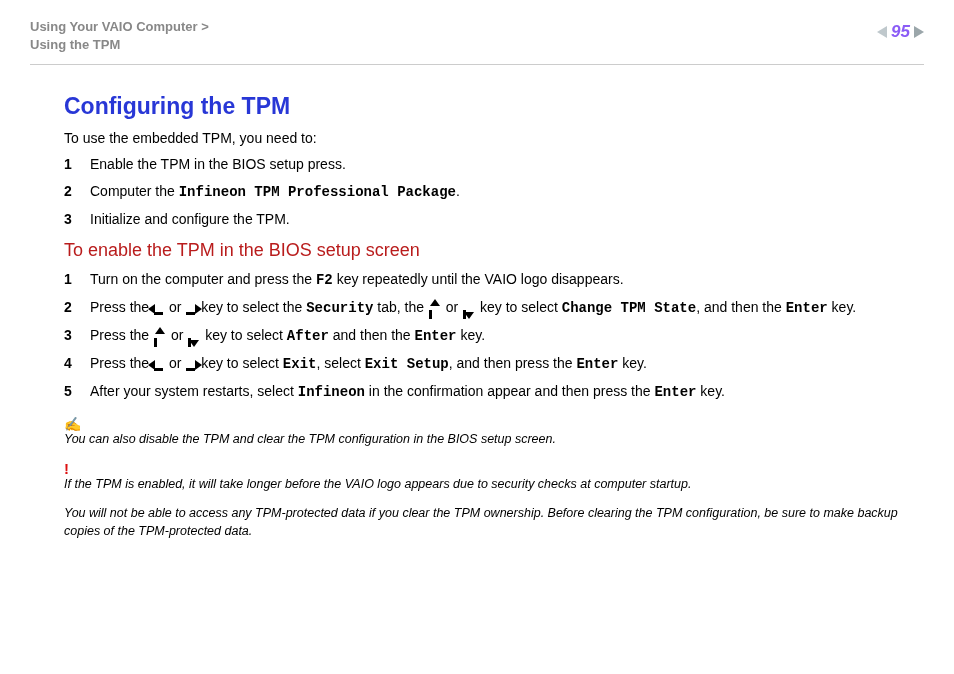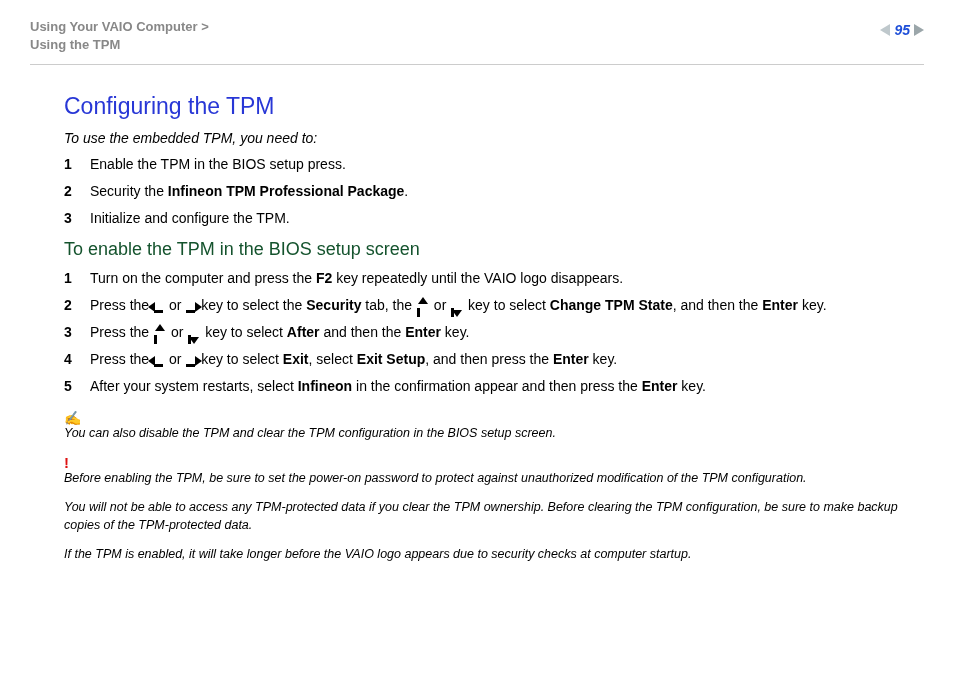--- a/index.html
+++ b/index.html
@@ -27,73 +27,72 @@
     color: #888;
     line-height: 1.4;
   }
   .pager {
     display: flex;
     align-items: center;
     gap: 2px;
     padding-top: 4px;
   }
   .pager .num {
-    font-size: 14px;
+    font-size: 17px;
     font-style: italic;
     font-weight: bold;
-    color: #1d4ed8;
+    color: #8b5cf6;
     margin: 0 2px;
   }
   .tri-left, .tri-right {
     width: 0; height: 0;
     border-top: 6px solid transparent;
     border-bottom: 6px solid transparent;
   }
   .tri-left  { border-right: 10px solid #bfc8cc; }
   .tri-right { border-left: 10px solid #9ba6aa; }
   .divider {
     border: none;
     border-top: 1px solid #ccc;
     margin: 10px 0 28px 0;
   }
   .content {
     padding-left: 34px;
     padding-right: 10px;
   }
   h1.title {
     font-size: 23px;
-    font-weight: normal;
+    font-weight: bold;
     color: #2837d6;
     margin: 12px 0 10px 0;
   }
   .intro {
     font-size: 14px;
     margin: 0 0 8px 0;
-    font-style: italic;
   }
   ol.numlist {
     list-style: none;
     padding: 0;
     margin: 0 0 10px 0;
   }
   ol.numlist > li {
     display: flex;
     font-size: 14px;
     line-height: 1.5;
     margin-bottom: 6px;
   }
   ol.numlist .n {
     font-weight: bold;
     width: 26px;
     flex: none;
   }
   h2.sub {
     font-size: 18px;
     font-weight: normal;
-    color: #14532d;
+    color: #b91c1c;
     margin: 8px 0 8px 0;
   }
   .arrow {
     display: inline-block;
     vertical-align: middle;
     position: relative;
     margin: 0 1px;
   }
   .arrow.left::before, .arrow.right::before {
     content: "";
@@ -152,21 +151,21 @@
     font-weight: bold;
     font-size: 15px;
     line-height: 1;
   }
   .note-block {
     font-size: 12.5px;
     line-height: 1.4;
     margin-top: 14px;
   }
   .note-block p { margin: 0 0 12px 0; font-style: italic; }
-  b { font-weight: bold; }
+  b { font-weight: bold; font-family: Liberation Mono, monospace; }
 </style>
 </head>
 <body>
 
 <div class="page">
   <div class="header-row">
     <div class="breadcrumb">
       <span>Using Your VAIO Computer &gt;</span><br>
       <span>Using the TPM</span>
     </div>
@@ -186,21 +185,21 @@
     <p class="intro">To use the embedded TPM, you need to:</p>
 
     <ol class="numlist">
       <li>
         <span class="n">1</span>
         <span>Enable the TPM in the BIOS setup press.</span>
       </li>
       <li>
         <span class="n">2</span>
         <span>
-          <span>Security the </span><b>Infineon TPM Professional Package</b><span>.</span>
+          <span>Computer the </span><b>Infineon TPM Professional Package</b><span>.</span>
         </span>
       </li>
       <li>
         <span class="n">3</span>
         <span>Initialize and configure the TPM.</span>
       </li>
     </ol>
 
     <h2 class="sub">To enable the TPM in the BIOS setup screen</h2>
 
@@ -234,19 +233,18 @@
         <span>
           <span>After your system restarts, select </span><b>Infineon</b><span> in the confirmation appear and then press the </span><b>Enter</b><span> key.</span>
         </span>
       </li>
     </ol>
 
     <div class="note-block">
       <div class="note-icon">✍</div>
       <p>You can also disable the TPM and clear the TPM configuration in the BIOS setup screen.</p>
       <div class="warn-icon">!</div>
-      <p>Before enabling the TPM, be sure to set the power-on password to protect against unauthorized modification of the TPM configuration.</p>
+      <p>If the TPM is enabled, it will take longer before the VAIO logo appears due to security checks at computer startup.</p>
       <p>You will not be able to access any TPM-protected data if you clear the TPM ownership. Before clearing the TPM configuration, be sure to make backup copies of the TPM-protected data.</p>
-      <p>If the TPM is enabled, it will take longer before the VAIO logo appears due to security checks at computer startup.</p>
     </div>
 
   </div>
 </div>
 
 </body></html>

